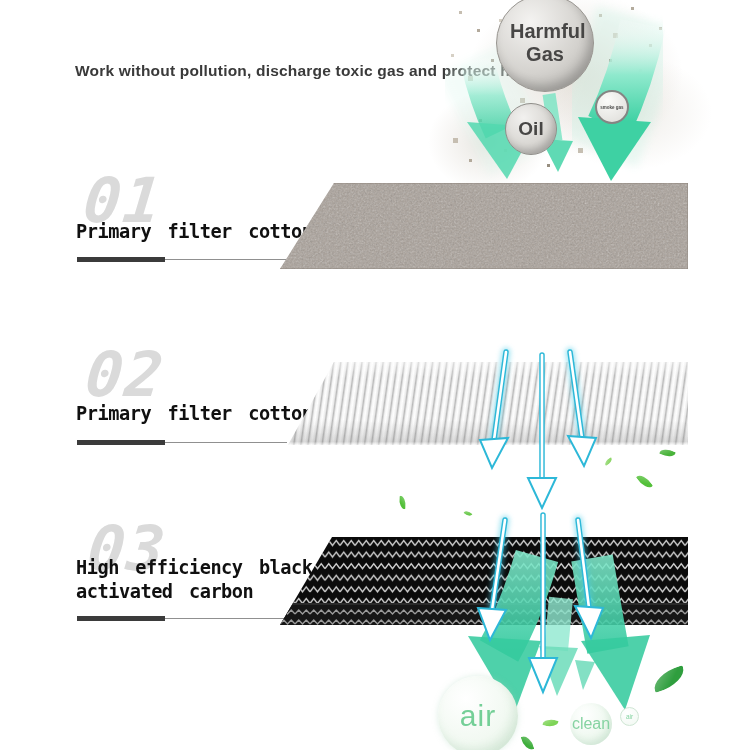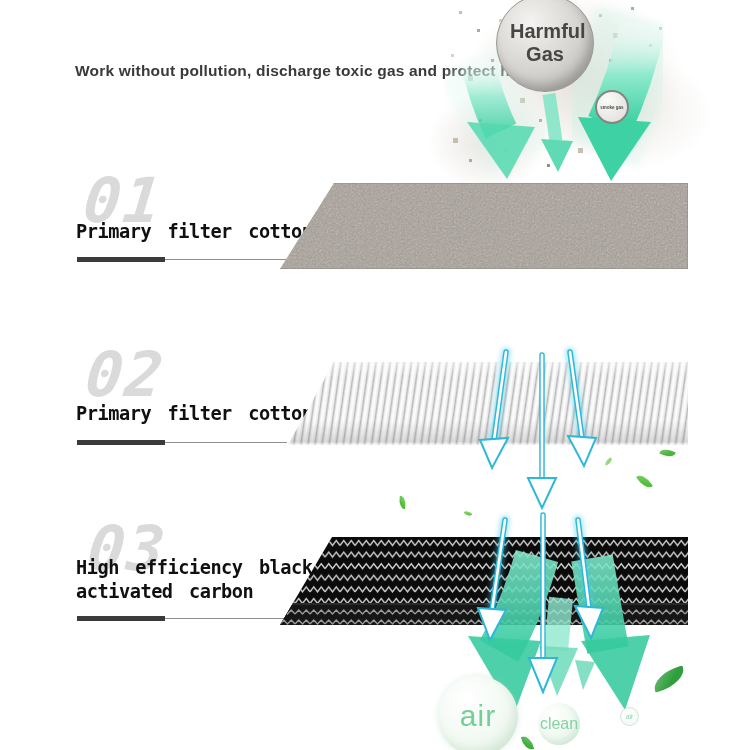--- a/index.html
+++ b/index.html
@@ -38,21 +38,21 @@
     background:radial-gradient(circle at 35% 28%,#f2f1ef,#d9d7d3 55%,#b3b1ad);
     border:1px solid #8f8d89;box-shadow:inset -3px -4px 7px rgba(0,0,0,.16);
     font-size:19px;font-weight:bold;color:#474645;}
   .bubble.smoke{left:595px;top:90px;width:34px;height:34px;z-index:4;
     background:radial-gradient(circle at 35% 28%,#fbfbf9,#dddcd8);
     border:2px solid #858583;font-size:4.5px;font-weight:bold;color:#4c4c4a;letter-spacing:0;}
   .bubble.airbig{left:438px;top:676px;width:80px;height:80px;z-index:5;
     background:radial-gradient(circle at 35% 28%,#ffffff,#f2f9f2 55%,#deeede);
     box-shadow:inset -4px -6px 10px rgba(120,180,140,.18),0 0 6px rgba(160,210,180,.35);
     font-size:30px;color:#74cf97;letter-spacing:1px;}
-  .bubble.clean{left:538px;top:703px;width:42px;height:42px;z-index:5;
+  .bubble.clean{left:570px;top:703px;width:42px;height:42px;z-index:5;
     background:radial-gradient(circle at 35% 28%,#ffffff,#eef8ef 60%,#ddefe1);
     box-shadow:inset -3px -4px 6px rgba(120,180,140,.18);
     font-size:16px;color:#86d3a2;}
   .bubble.airsmall{left:620px;top:707px;width:19px;height:19px;z-index:5;
     background:radial-gradient(circle at 35% 28%,#ffffff,#f0f8f1);
     border:1px solid #cfe6d4;font-size:6.5px;color:#86d3a2;}
 
   
   .step-number{position:absolute;font-family:"DejaVu Sans Mono",monospace;font-weight:bold;font-style:italic;
     font-size:62px;line-height:.8;color:#dadada;transform:skewX(-6deg);letter-spacing:2px;z-index:0;}
@@ -112,20 +112,23 @@
     <polygon points="578,117 651,122 611,181" fill="#3ed1a3"></polygon>
     <path d="M477,60 Q486,100 501,131" stroke="url(#gt)" stroke-width="34" fill="none" opacity=".8"></path>
     <polygon points="467,122 535,127 507,179" fill="#52d8af" opacity=".85"></polygon>
     <path d="M549,94 Q553,120 556,141" stroke="#7ee4c4" stroke-width="13" fill="none" opacity=".85"></path>
     <polygon points="541,139 573,141 558,172" fill="#5fdab4"></polygon>
   </svg>
 
   <div class="bubble harmful">
     <span style="width:70px;">Harmful Gas</span>
   </div>
+  <div class="bubble oil">
+    <span>Oil</span>
+  </div>
   <div class="bubble smoke">
     <span>smoke gas</span>
   </div>
 
   <div class="step-number n1">01</div>
   <div class="step-title t1">Primary filter cotton</div>
   <div class="step-rule r1">
     <span class="rule-dark"></span>
     <span class="rule-thin"></span>
   </div>

